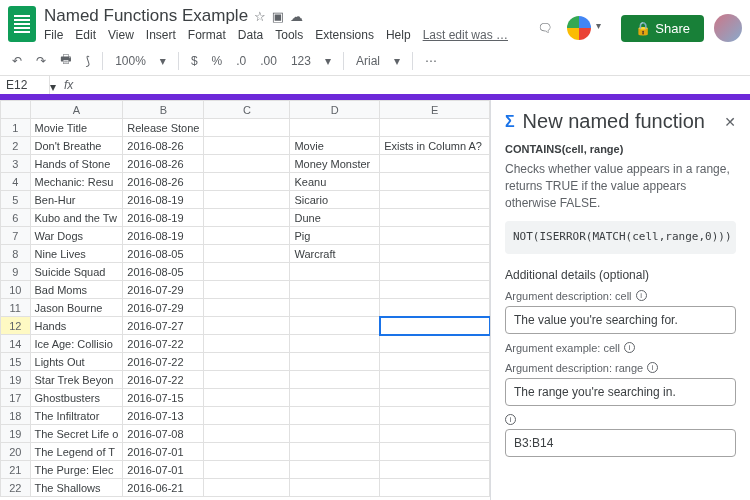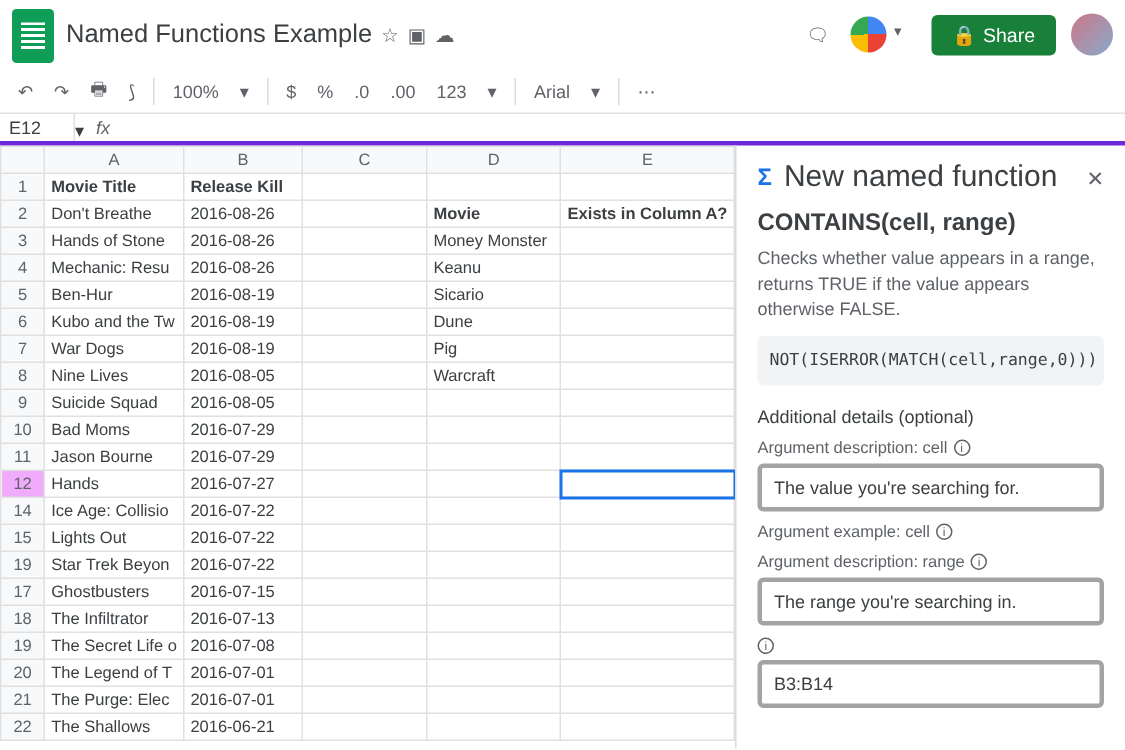--- a/index.html
+++ b/index.html
@@ -1,73 +1,85 @@
 <!DOCTYPE html>
 <html><head>
 <meta charset="utf-8">
 <style>
 *{box-sizing:border-box;margin:0;padding:0;font-family:Arial,sans-serif}
 body{background:#fff;width:750px;height:500px;overflow:hidden;font-size:12px;color:#3c4043}
-.header{display:flex;align-items:center;padding:4px 8px;gap:8px}
+.header{display:flex;align-items:flex-end;padding:4px 8px;gap:8px}
 .sheets-logo{width:28px;height:36px;background:#0f9d58;border-radius:3px;position:relative;margin-top:2px}
 .sheets-logo::after{content:"";position:absolute;top:9px;left:6px;right:6px;bottom:9px;background:repeating-linear-gradient(#fff 0,#fff 2px,#0f9d58 2px,#0f9d58 4px)}
 .title-area{flex:1}
 .title-row{display:flex;align-items:center;gap:6px}
 .doc-title{font-size:17px;color:#3c4043}
 .title-icon{color:#5f6368;font-size:13px}
 .menubar{display:flex;gap:12px;font-size:12px;color:#3c4043;margin-top:2px}
 .menubar span{cursor:pointer}
 .last-edit{color:#5f6368;text-decoration:underline;font-size:12px}
 .header-right{display:flex;align-items:center;gap:10px}
 .icon-btn{width:24px;height:24px;display:flex;align-items:center;justify-content:center;color:#5f6368;border-radius:4px}
 .meet-icon{width:24px;height:24px;border-radius:50%;background:conic-gradient(#4285f4 0 25%,#ea4335 25% 50%,#fbbc04 50% 75%,#34a853 75% 100%);position:relative}
 .meet-icon::after{content:"▾";position:absolute;right:-10px;top:4px;color:#5f6368;font-size:10px}
 .share-btn{background:#188038;color:#fff;padding:6px 14px;border-radius:4px;font-size:13px;font-weight:500;display:flex;align-items:center;gap:4px}
 .avatar{width:28px;height:28px;border-radius:50%;background:linear-gradient(135deg,#c78,#8ac)}
 .toolbar{display:flex;align-items:center;padding:2px 8px;gap:6px;border-bottom:1px solid #e0e0e0;font-size:12px;color:#5f6368}
 .toolbar .tb{padding:2px 4px}
 .toolbar .sep{width:1px;height:18px;background:#dadce0;margin:0 2px}
-.namebox-row{display:flex;align-items:flex-end;border-bottom:3px solid #6d28d9}
+.namebox-row{display:flex;align-items:flex-end;border-bottom:6px solid #6d28d9}
 .namebox{width:50px;padding:2px 6px;font-size:12px;color:#3c4043;border-right:1px solid #e0e0e0}
 .fx{padding:2px 8px;color:#5f6368;font-style:italic;font-size:12px}
 .main{display:flex;height:calc(500px - 98px)}
 .grid{flex:1;overflow:auto}
 table{border-collapse:collapse;font-size:11px;color:#3c4043}
 th,td{border:1px solid #e0e0e0;height:18px;text-align:left;padding:1px 4px;white-space:nowrap;overflow:hidden}
 th{background:#f8f9fa;text-align:center;color:#5f6368;font-weight:normal}
 .rowhdr{background:#f8f9fa;text-align:center;color:#5f6368;width:30px}
 .corner{background:#f8f9fa;width:30px}
 .colA{width:90px}.colB{width:80px}.colC{width:90px}.colD{width:90px}.colE{width:110px}
-.bold{font-weight:bold}
+.bold{font-weight:normal}
 .selected{outline:2px solid #1a73e8;outline-offset:-1px}
-.highlight-row .rowhdr,.highlight-col{background:#f0abfc}
+.highlight-row .rowhdr,.highlight-col{background:#fef9c3}
 .sidebar{width:260px;border-left:1px solid #dadce0;padding:10px 14px;overflow:auto;font-size:12px}
 .sb-head{display:flex;align-items:center;gap:8px;margin-bottom:10px}
 .sigma{color:#1a73e8;font-size:16px;font-weight:bold}
 .sb-title{font-size:20px;font-weight:500;flex:1}
 .close{color:#5f6368;font-size:14px}
-.fn-sig{font-weight:bold;font-size:16px;margin-bottom:6px}
+.fn-sig{font-weight:bold;font-size:11px;margin-bottom:6px}
 .fn-desc{color:#5f6368;line-height:1.4;margin-bottom:10px}
 .code-box{background:#f1f3f4;border-radius:4px;padding:8px;font-family:monospace;font-size:11px;color:#3c4043;margin-bottom:14px;line-height:1.5}
 .section-label{font-size:12px;color:#3c4043;margin-bottom:8px}
 .field-label{font-size:11px;color:#5f6368;margin:8px 0 4px;display:flex;align-items:flex-start;gap:4px}
 .info{width:11px;height:11px;border:1px solid #5f6368;border-radius:50%;font-size:8px;display:inline-flex;align-items:center;justify-content:center}
-.field-input{width:100%;border:3px solid #a3a3a3;border-radius:4px;padding:6px 8px;font-size:12px;color:#3c4043}
+.field-input{width:100%;border:1px solid #a3a3a3;border-radius:4px;padding:6px 8px;font-size:12px;color:#3c4043}
 </style>
 </head>
 <body>
 
 <div class="header">
   <div class="sheets-logo"></div>
   <div class="title-area">
     <div class="title-row">
       <span class="doc-title">Named Functions Example</span>
       <span class="title-icon">☆</span>
       <span class="title-icon">▣</span>
       <span class="title-icon">☁</span>
+    </div>
+    <div class="menubar">
+      <span>File</span>
+      <span>Edit</span>
+      <span>View</span>
+      <span>Insert</span>
+      <span>Format</span>
+      <span>Data</span>
+      <span>Tools</span>
+      <span>Extensions</span>
+      <span>Help</span>
+      <span class="last-edit">Last edit was …</span>
     </div>
   </div>
   <div class="header-right">
     <div class="icon-btn">🗨</div>
     <div class="meet-icon"></div>
     <div style="width:10px"></div>
     <div class="share-btn">🔒 <span>Share</span></div>
     <div class="avatar"></div>
   </div>
 </div>
@@ -109,21 +121,21 @@
             <th class="corner"></th>
             <th class="colA">A</th>
             <th class="colB">B</th>
             <th class="colC">C</th>
             <th class="colD">D</th>
             <th class="colE">E</th>
           </tr>
           <tr>
             <td class="rowhdr">1</td>
             <td class="colA bold">Movie Title</td>
-            <td class="colB bold">Release Kill</td>
+            <td class="colB bold">Release Stone</td>
             <td class="colC"></td>
             <td class="colD"></td>
             <td class="colE"></td>
           </tr>
           <tr>
             <td class="rowhdr">2</td>
             <td class="colA">Don't Breathe</td>
             <td class="colB">2016-08-26</td>
             <td class="colC"></td>
             <td class="colD bold">Movie</td>

